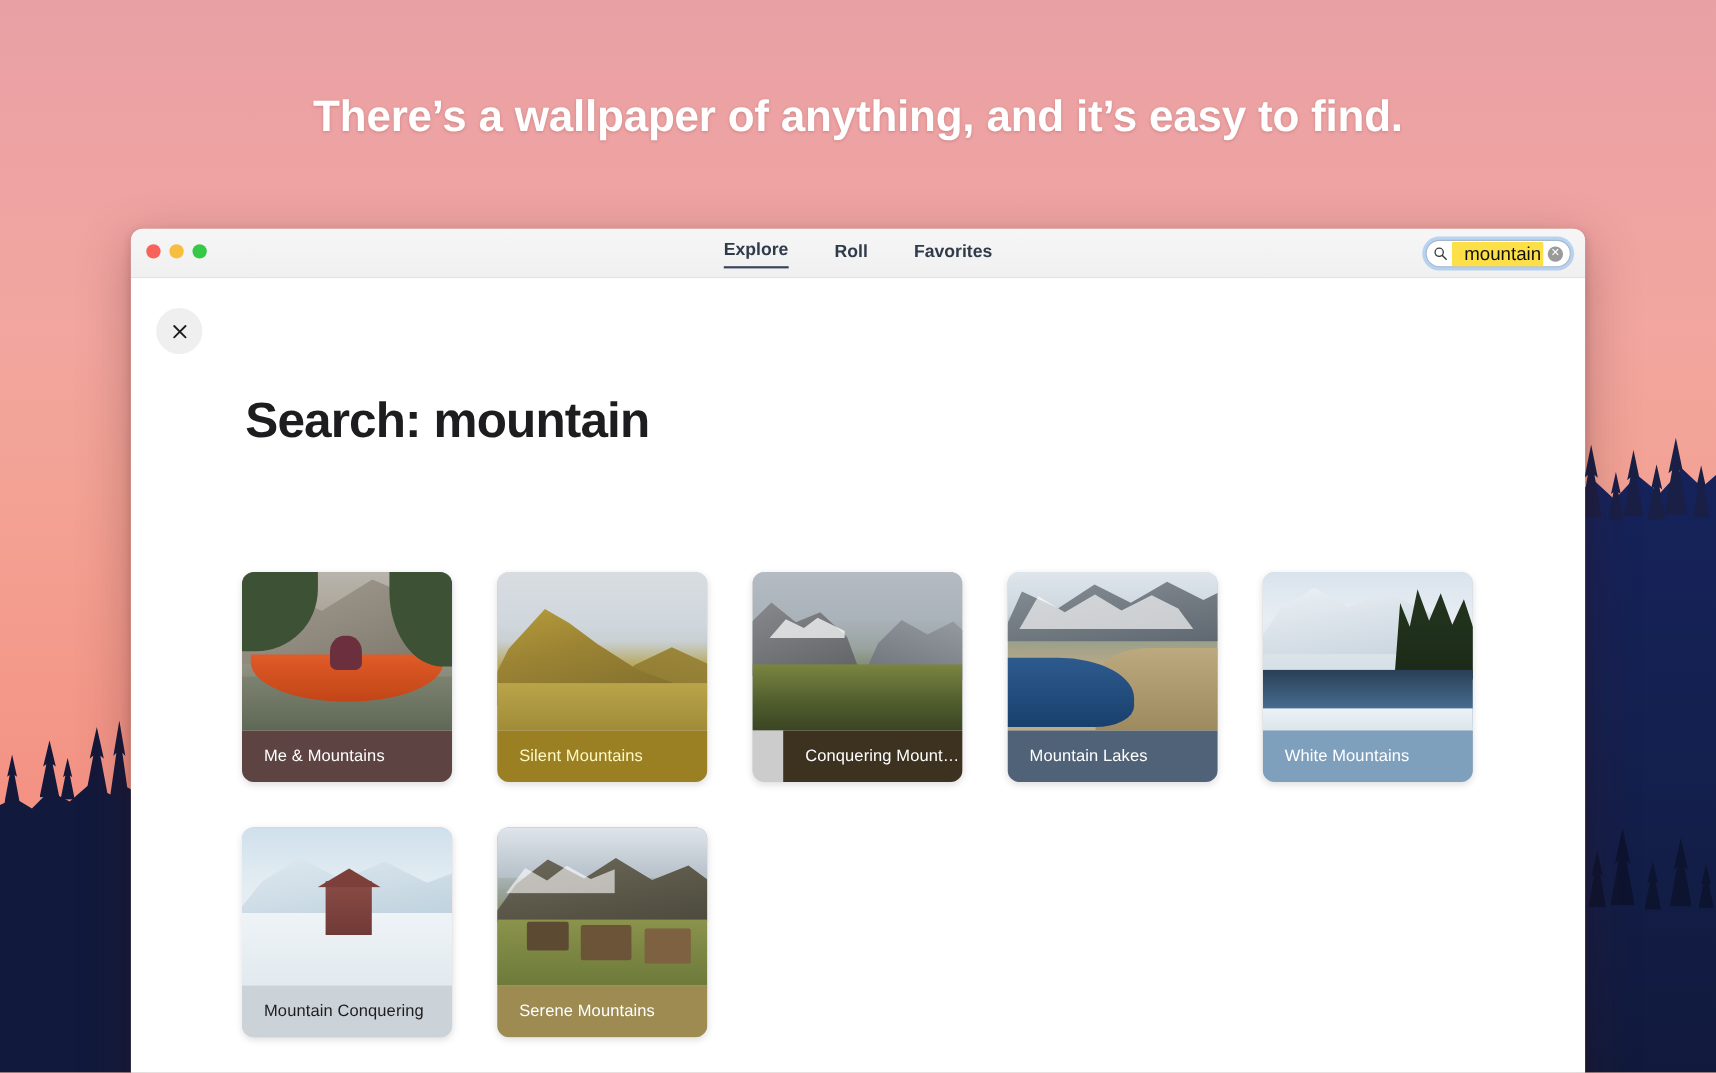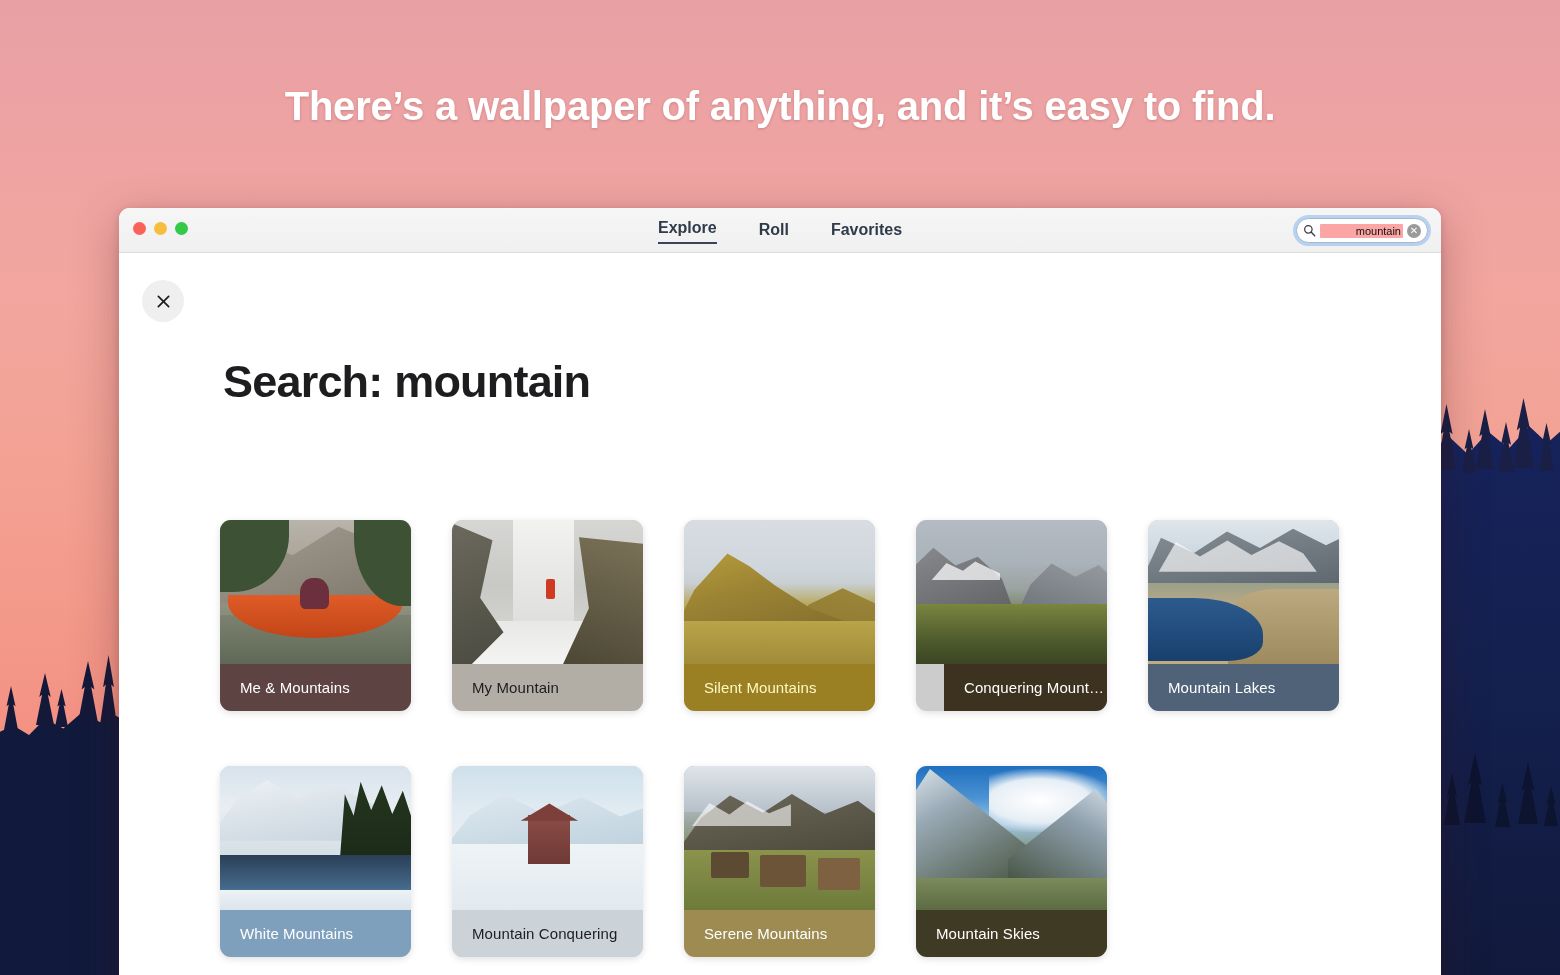--- a/index.html
+++ b/index.html
@@ -110,22 +110,22 @@
     position:absolute; right:13px; top:10px;
     width:132px; height:25px;
     background:#ffffff;
     border:1px solid #a8b7c9;
     border-radius:13px;
     box-shadow:0 0 0 3px rgba(110,170,240,0.45);
     display:flex; align-items:center; padding:0 6px; gap:4px;
   }
   #search-icon { flex:0 0 auto; width:13px; height:13px; }
   #search-value {
-    flex:1 1 auto; font-size:11px; color:#101010;
-    background:#fca5a5; padding:1px 2px; border-radius:1px;
+    flex:1 1 auto; font-size:17px; color:#101010;
+    background:#fde047; padding:1px 2px; border-radius:1px;
     white-space:nowrap; overflow:hidden;
   }
   #search-clear {
     flex:0 0 auto; width:14px; height:14px; border-radius:50%;
     background:#9a9a9a; color:#fff; font-size:10px;
     display:flex; align-items:center; justify-content:center; line-height:1;
   }
 
   
   #content { position:relative; height:calc(100% - 45px); background:#fff; }
@@ -138,21 +138,21 @@
   #close-panel svg { width:15px; height:15px; }
 
   #page-title {
     position:absolute; left:104px; top:103px;
     font-size:45px; font-weight:bold; color:#1d1d1f; letter-spacing:-0.8px;text-align:right;
   }
 
   
   #card-grid {
     position:absolute; left:101px; top:267px;
-    display:grid; grid-template-columns:repeat(5, 191px); gap:55px 41px;
+    display:grid; grid-template-columns:repeat(5, 191px); gap:41px 41px;
   }
   .card {
     width:191px; height:191px; border-radius:11px; overflow:hidden;
     background:#ccc; position:relative;
     box-shadow:0 2px 7px rgba(0,0,0,0.13);
     cursor:pointer; display:flex; flex-direction:column;
   }
   .card-art { flex:1 1 auto; position:relative; overflow:hidden; }
   .card-footer {
     height:47px; flex:0 0 47px;
@@ -380,31 +380,20 @@
             <div class="c1-mtn"></div>
             <div class="c1-water"></div>
           <div class="c1-ham"></div>
             <div class="c1-per"></div>
           <div class="c1-tree c1-t1"></div>
             <div class="c1-tree c1-t2"></div>
         </div>
         <div class="card-footer" style="background:#5d4442;color:#ffffff;">Me &amp; Mountains</div>
       </div>
 
-      <div class="card">
-        <div class="card-art">
-          <div class="layer c2-bg"></div>
-            <div class="c2-fall"></div>
-            <div class="c2-foam"></div>
-          <div class="c2-rockL"></div>
-            <div class="c2-rockR"></div>
-            <div class="c2-fig"></div>
-        </div>
-        <div class="card-footer" style="background:#b2aea5;color:#1d1d1f;">My Mountain</div>
-      </div>
 
       <div class="card">
         <div class="card-art">
           <div class="layer c3-bg"></div>
             <div class="c3-ridge"></div>
             <div class="c3-peak"></div>
             <div class="c3-field"></div>
         </div>
         <div class="card-footer" style="background:#9a7f23;color:#fef9c3;">Silent Mountains</div>
       </div>
@@ -461,26 +450,16 @@
             <div class="c9-mtn"></div>
           <div class="c9-snow"></div>
             <div class="c9-field"></div>
           <div class="c9-hut1"></div>
             <div class="c9-hut2"></div>
             <div class="c9-hut3"></div>
         </div>
         <div class="card-footer" style="background:#9d8b52;color:#ffffff;">Serene Mountains</div>
       </div>
 
-      <div class="card">
-        <div class="card-art">
-          <div class="layer c10-bg"></div>
-            <div class="c10-cloud"></div>
-          <div class="c10-peakL"></div>
-            <div class="c10-peakR"></div>
-            <div class="c10-valley"></div>
-        </div>
-        <div class="card-footer" style="background:#3e3a23;color:#ffffff;">Mountain Skies</div>
-      </div>
 
     </div>
   </div>
 </div>
 
 </body></html>

